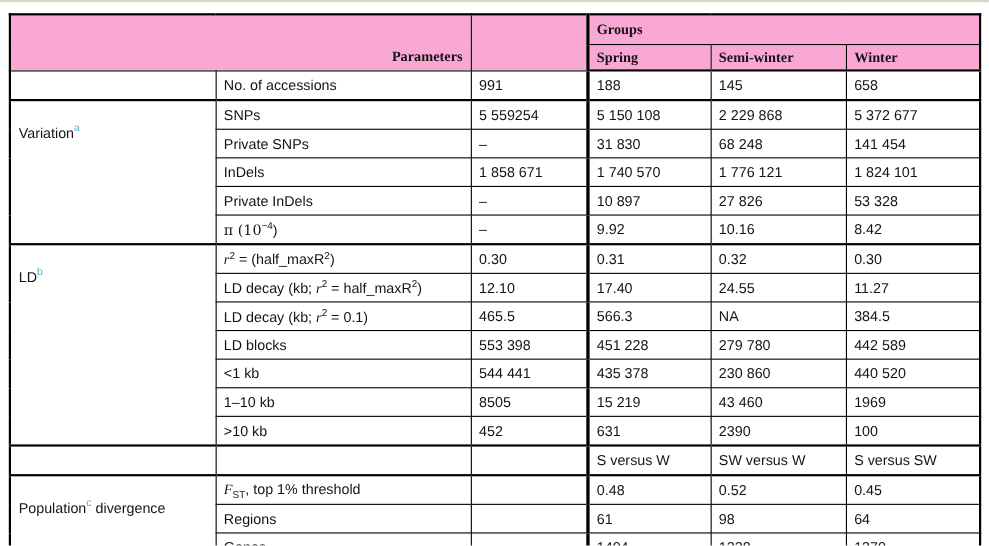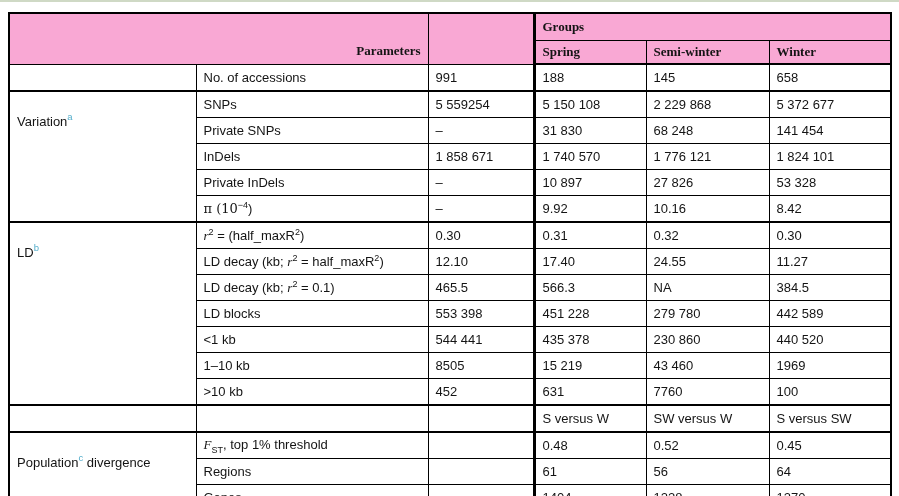--- a/index.html
+++ b/index.html
@@ -150,21 +150,21 @@
       <td class="indent">1–10 kb</td>
       <td>8505</td>
       <td class="thickL">15 219</td>
       <td>43 460</td>
       <td>1969</td>
     </tr>
     <tr>
       <td class="indent">&gt;10 kb</td>
       <td>452</td>
       <td class="thickL">631</td>
-      <td>7760</td>
+      <td>2390</td>
       <td>100</td>
     </tr>
 
     <tr class="sectTop">
       <td></td>
       <td></td>
       <td></td>
       <td class="thickL">S versus W</td>
       <td>SW versus W</td>
       <td>S versus SW</td>
@@ -175,21 +175,21 @@
       <td><span class="math">F</span><sub class="m">ST</sub><span>, top 1% threshold</span></td>
       <td></td>
       <td class="thickL">0.48</td>
       <td>0.52</td>
       <td>0.45</td>
     </tr>
     <tr>
       <td>Regions</td>
       <td></td>
       <td class="thickL">61</td>
-      <td>56</td>
+      <td>98</td>
       <td>64</td>
     </tr>
     <tr>
       <td>Genes</td>
       <td></td>
       <td class="thickL">1404</td>
       <td>1228</td>
       <td>1370</td>
     </tr>
   </tbody>

